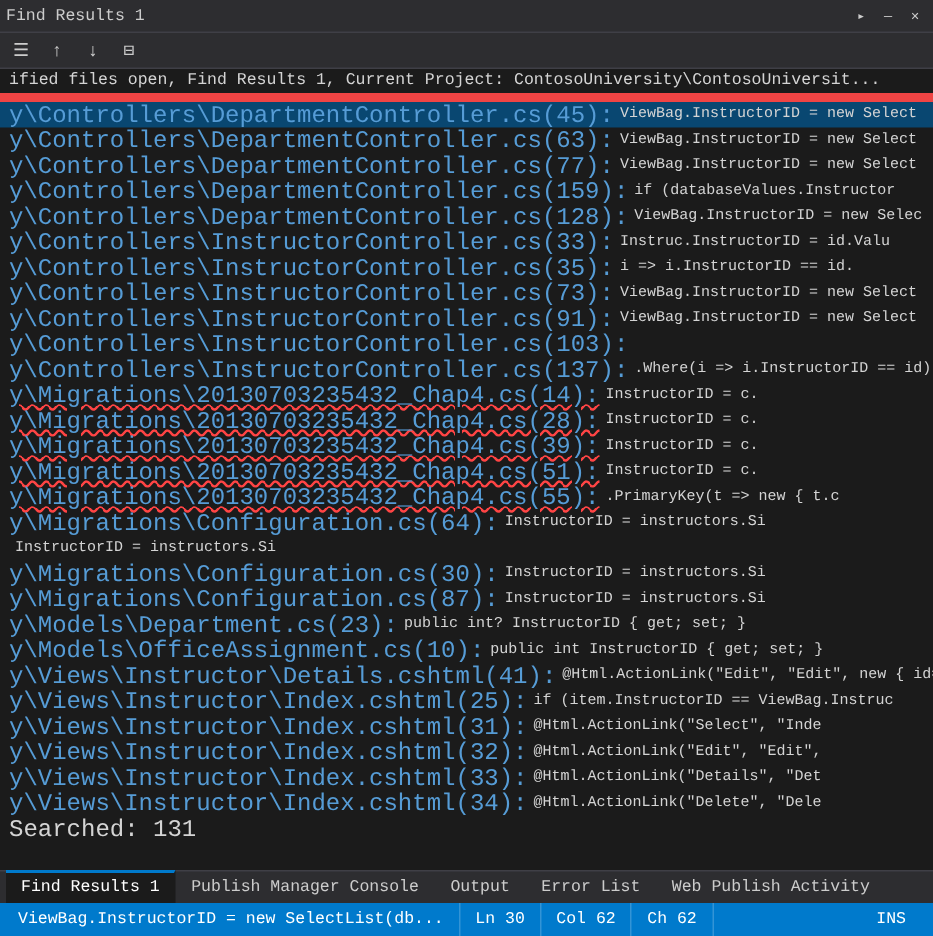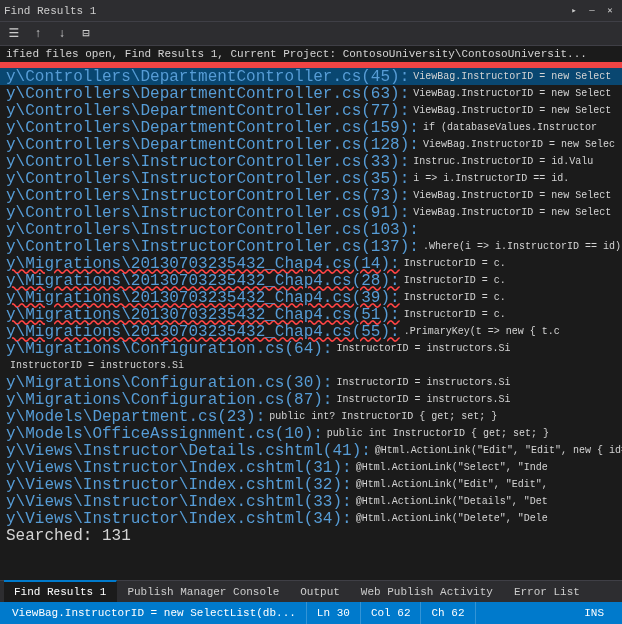--- a/index.html
+++ b/index.html
@@ -293,20 +293,24 @@
       </div>
       <div class="result-row">
         <span class="row-file">y\Models\OfficeAssignment.cs(10):</span>
         <span class="row-content">    public int InstructorID { get; set; }</span>
       </div>
       <div class="result-row">
         <span class="row-file">y\Views\Instructor\Details.cshtml(41):</span>
         <span class="row-content">    @Html.ActionLink("Edit", "Edit", new { id=</span>
       </div>
       <div class="result-row">
+        <span class="row-file">y\Views\Instructor\Index.cshtml(25):</span>
+        <span class="row-content">    if (item.InstructorID == ViewBag.Instruc</span>
+      </div>
+      <div class="result-row">
         <span class="row-file">y\Views\Instructor\Index.cshtml(31):</span>
         <span class="row-content">    @Html.ActionLink("Select", "Inde</span>
       </div>
       <div class="result-row">
         <span class="row-file">y\Views\Instructor\Index.cshtml(32):</span>
         <span class="row-content">    @Html.ActionLink("Edit", "Edit",</span>
       </div>
       <div class="result-row">
         <span class="row-file">y\Views\Instructor\Index.cshtml(33):</span>
         <span class="row-content">    @Html.ActionLink("Details", "Det</span>
@@ -318,22 +322,22 @@
       <div class="result-row">
         <span class="row-file" style="color: rgb(212, 212, 212);">Searched: 131</span>
       </div>
     </div>
 </div>
 
 <div id="bottom-tabs">
 <div class="bottom-tab active">Find Results 1</div>
     <div class="bottom-tab">Publish Manager Console</div>
     <div class="bottom-tab">Output</div>
+    <div class="bottom-tab">Error List</div>
     <div class="bottom-tab">Web Publish Activity</div>
-    <div class="bottom-tab">Error List</div>
   </div>
 
 <div id="status-bar">
   <div class="status-item">ViewBag.InstructorID = new SelectList(db...</div>
   <div class="status-item">Ln 30</div>
   <div class="status-item">Col 62</div>
   <div class="status-item">Ch 62</div>
   <div class="status-item">INS</div>
 </div>
 

